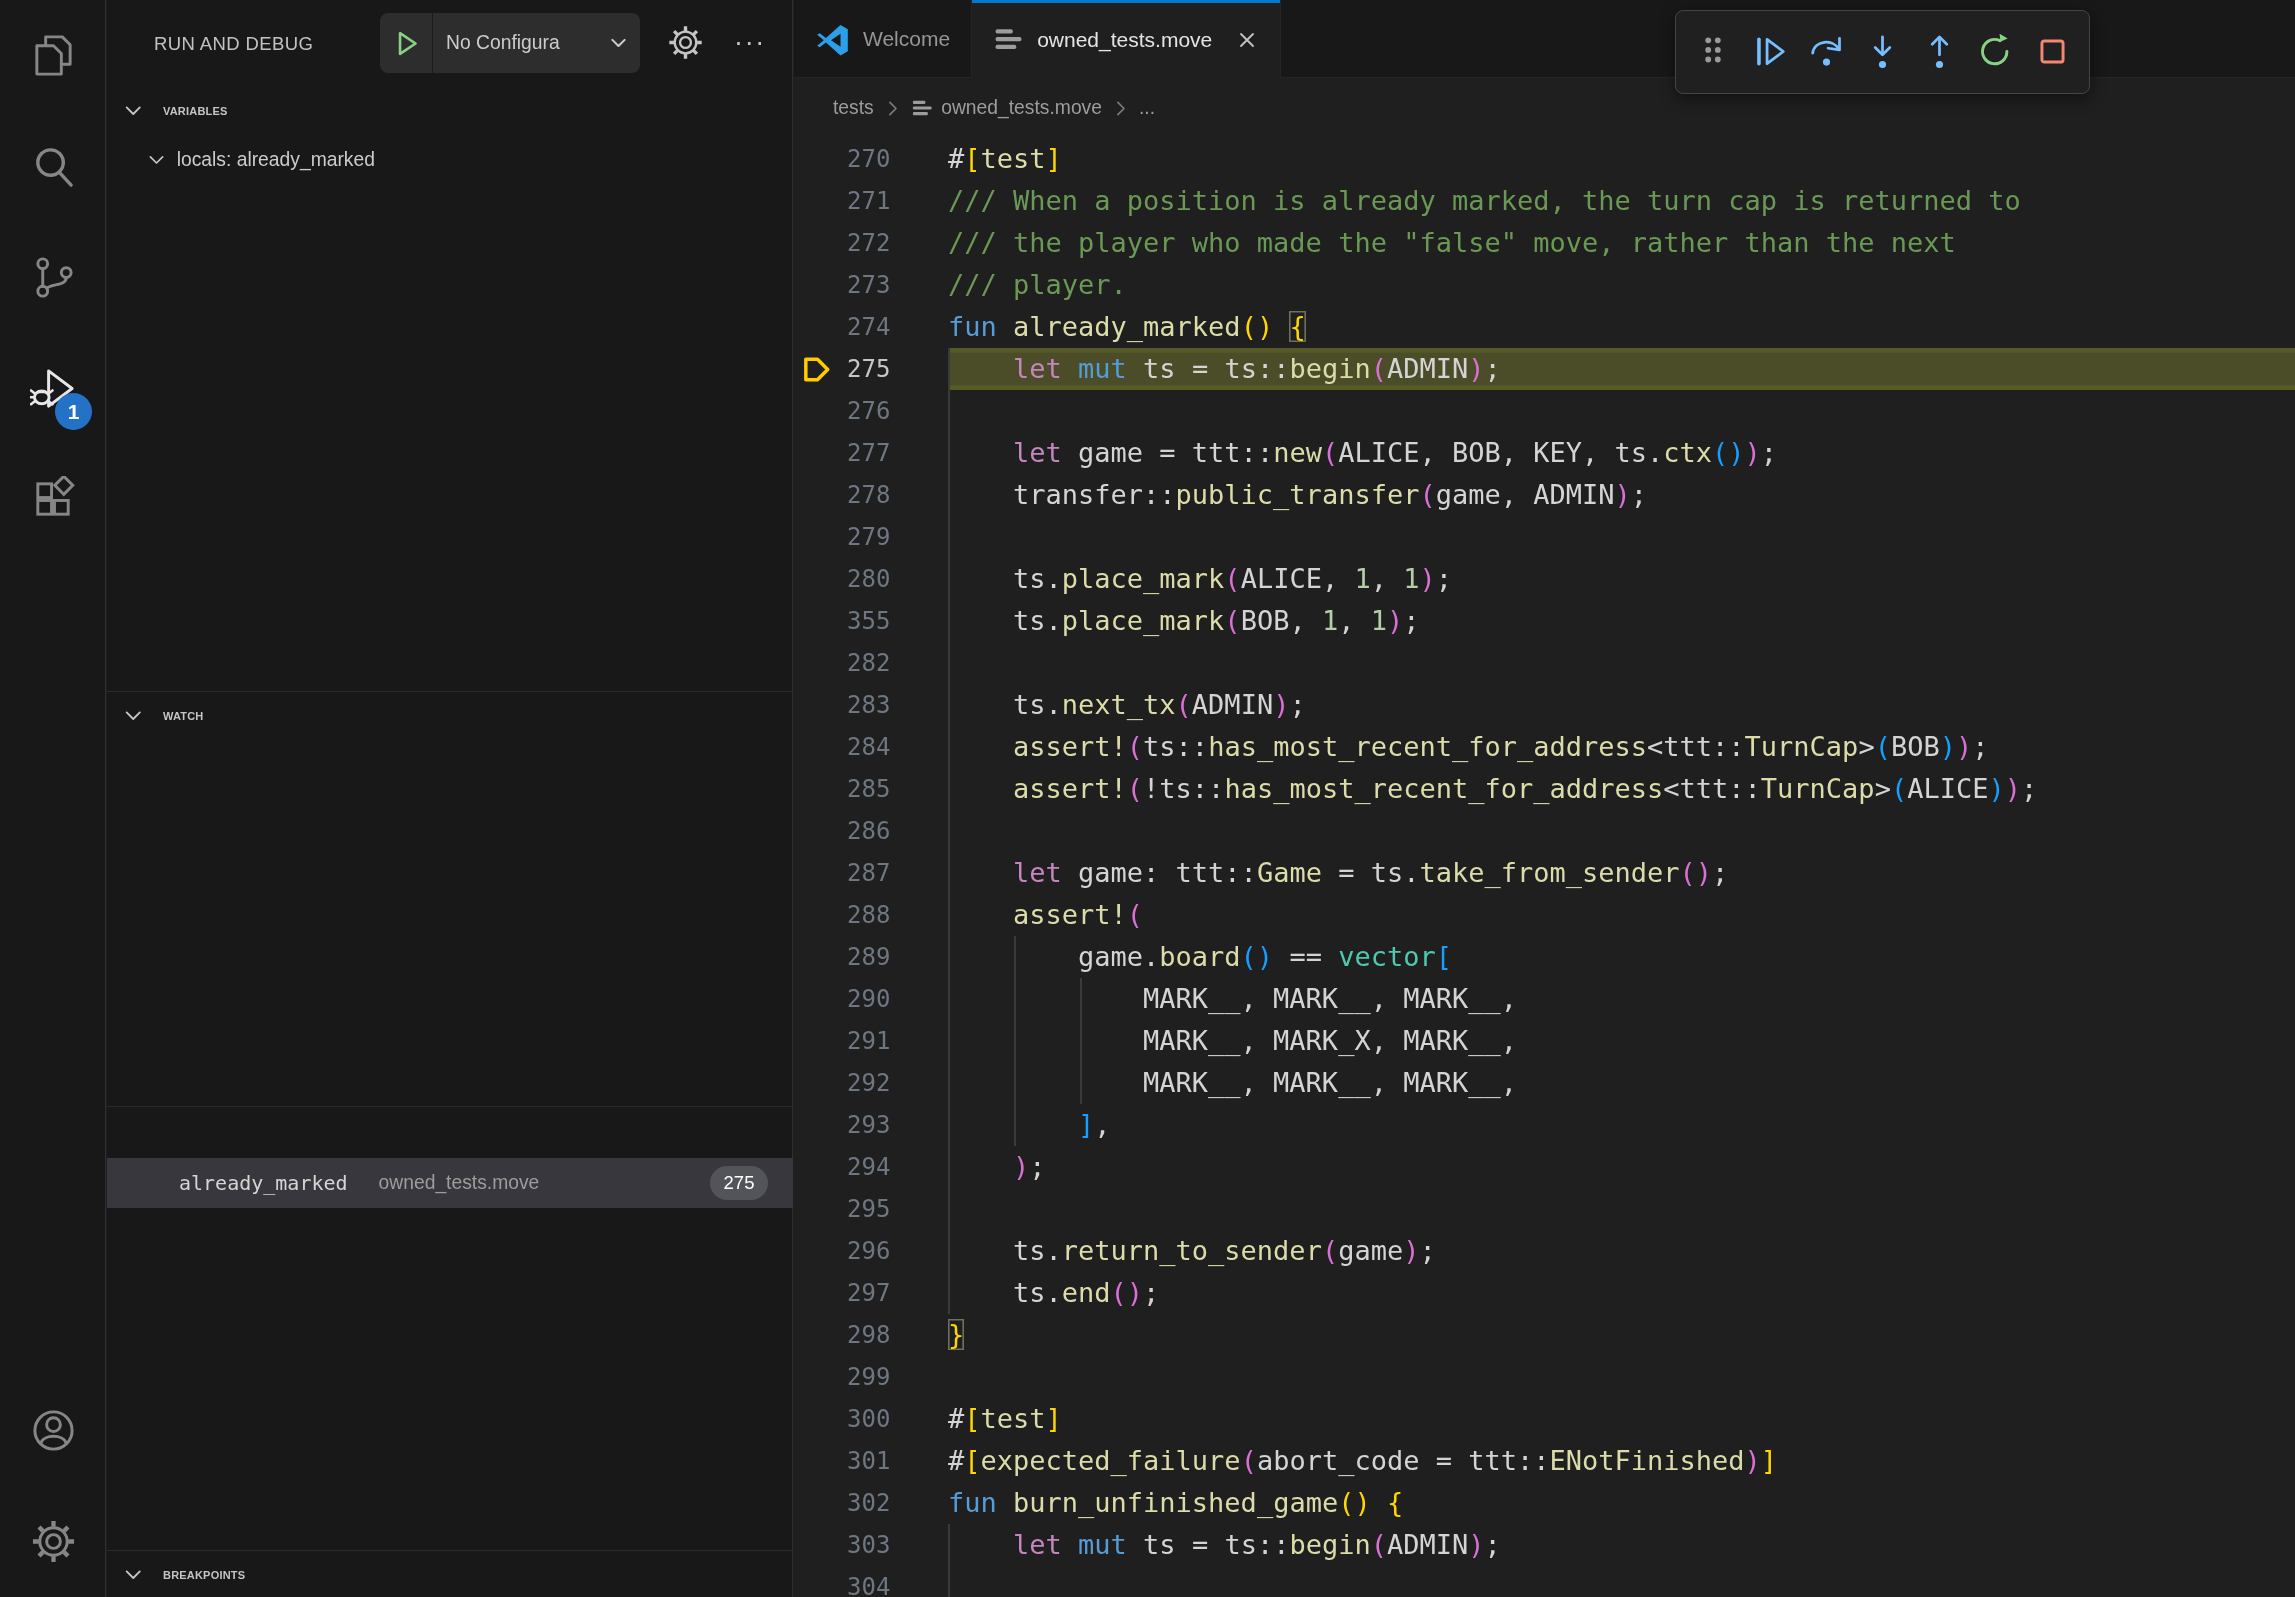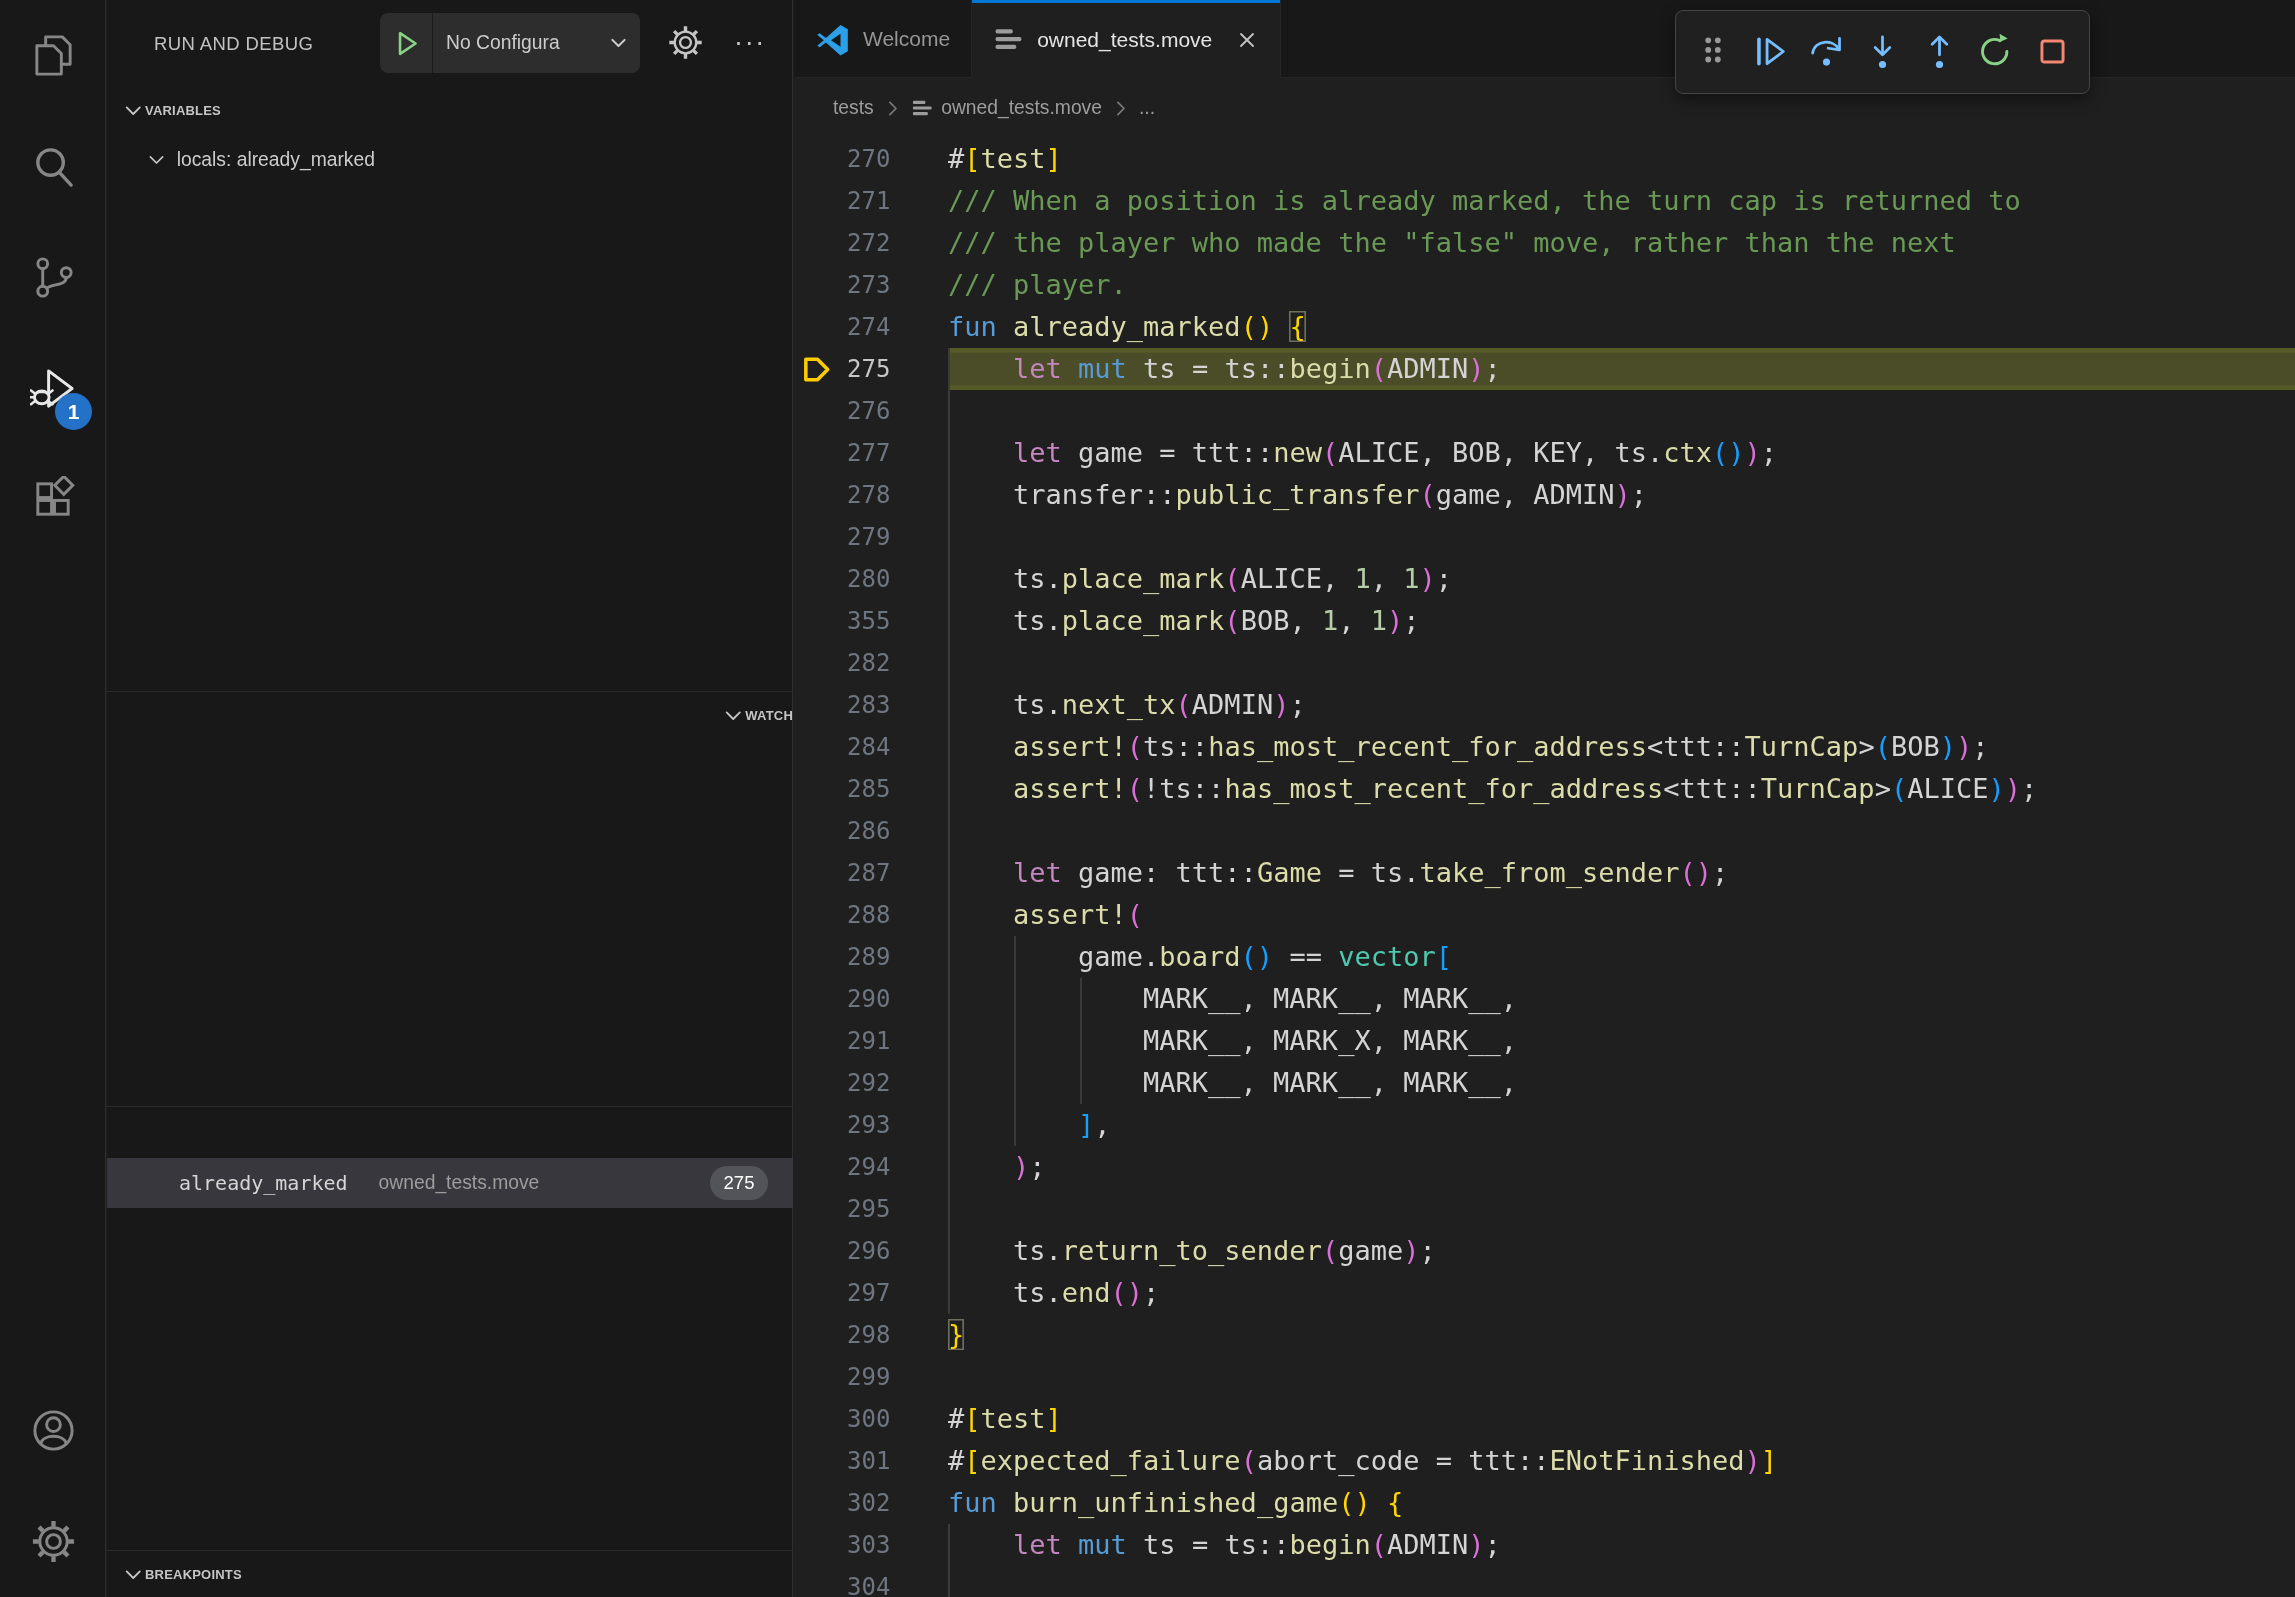--- a/index.html
+++ b/index.html
@@ -31,21 +31,21 @@
             font-size:19.3px; color:#cccccc; white-space:nowrap; overflow:hidden; }
   .cfg-dd .lbl { flex:1; overflow:hidden; }
   .sb-gear { position:absolute; left:553px; top:17.7px; width:50px; height:50px; color:#c5c5c5;
              display:flex; align-items:center; justify-content:center; cursor:pointer; }
   .sb-more { position:absolute; left:618px; top:17.7px; width:50px; height:50px; color:#c5c5c5;
              display:flex; align-items:center; justify-content:center; cursor:pointer;
              font-size:27px; letter-spacing:1.6px; }
   .sect-hd { position:absolute; left:0; width:686px; height:45px; display:flex; align-items:center;
              cursor:pointer; }
   .sect-hd .chev { margin-left:14.5px; color:#c5c5c5; }
-  .sect-hd .lab { margin-left:1px; font-size:13px; font-weight:bold; color:#c5c5c5;
+  .sect-hd .lab { margin-left:19px; font-size:11px; font-weight:bold; color:#c5c5c5;
                   letter-spacing:0.2px; }
   .sect-desc { margin-left:auto; margin-right:29px; font-size:17px; font-weight:bold; color:#c0c0c0; }
   .sep { position:absolute; left:0; width:686px; height:0; border-top:1.6px solid #2b2b2b; }
   .locals-row { position:absolute; left:0; top:137px; width:624px; height:45px; display:flex;
                 align-items:center; cursor:pointer; }
   .locals-row .chev { margin-left:39px; color:#c5c5c5; }
   .locals-row .lab { margin-left:9.7px; font-size:19.3px; color:#cccccc; }
   .frame-row { position:absolute; left:0; top:1158px; width:686px; height:50px; background:#37373d;
                display:flex; align-items:center; cursor:pointer; }
   .frame-fn { margin-left:72px; font-family:"DejaVu Sans Mono", monospace; font-size:20px; color:#d6d6d6; }
@@ -191,21 +191,21 @@
     <span class="lab">VARIABLES</span>
   </div>
   <div class="locals-row">
     <svg class="chev" width="21" height="21" viewBox="0 0 24 24" fill="none" stroke="currentColor" stroke-width="2" stroke-linecap="round" stroke-linejoin="round">
         <polyline points="5 9, 12 16, 19 9"></polyline>
       </svg>
     <span class="lab">locals: already_marked</span>
   </div>
 
   <div class="sep" style="top:691px;"></div>
-  <div class="sect-hd" style="top:693px;justify-content:flex-end;">
+  <div class="sect-hd" style="top:693px;">
     <svg class="chev" width="22.5" height="22.5" viewBox="0 0 24 24" fill="none" stroke="currentColor" stroke-width="2" stroke-linecap="round" stroke-linejoin="round">
         <polyline points="5 9, 12 16, 19 9"></polyline>
       </svg>
     <span class="lab">WATCH</span>
   </div>
 
   <div class="sep" style="top:1106px;"></div>
   <div class="frame-row">
     <span class="frame-fn">already_marked</span>
     <span class="frame-file">owned_tests.move</span>

